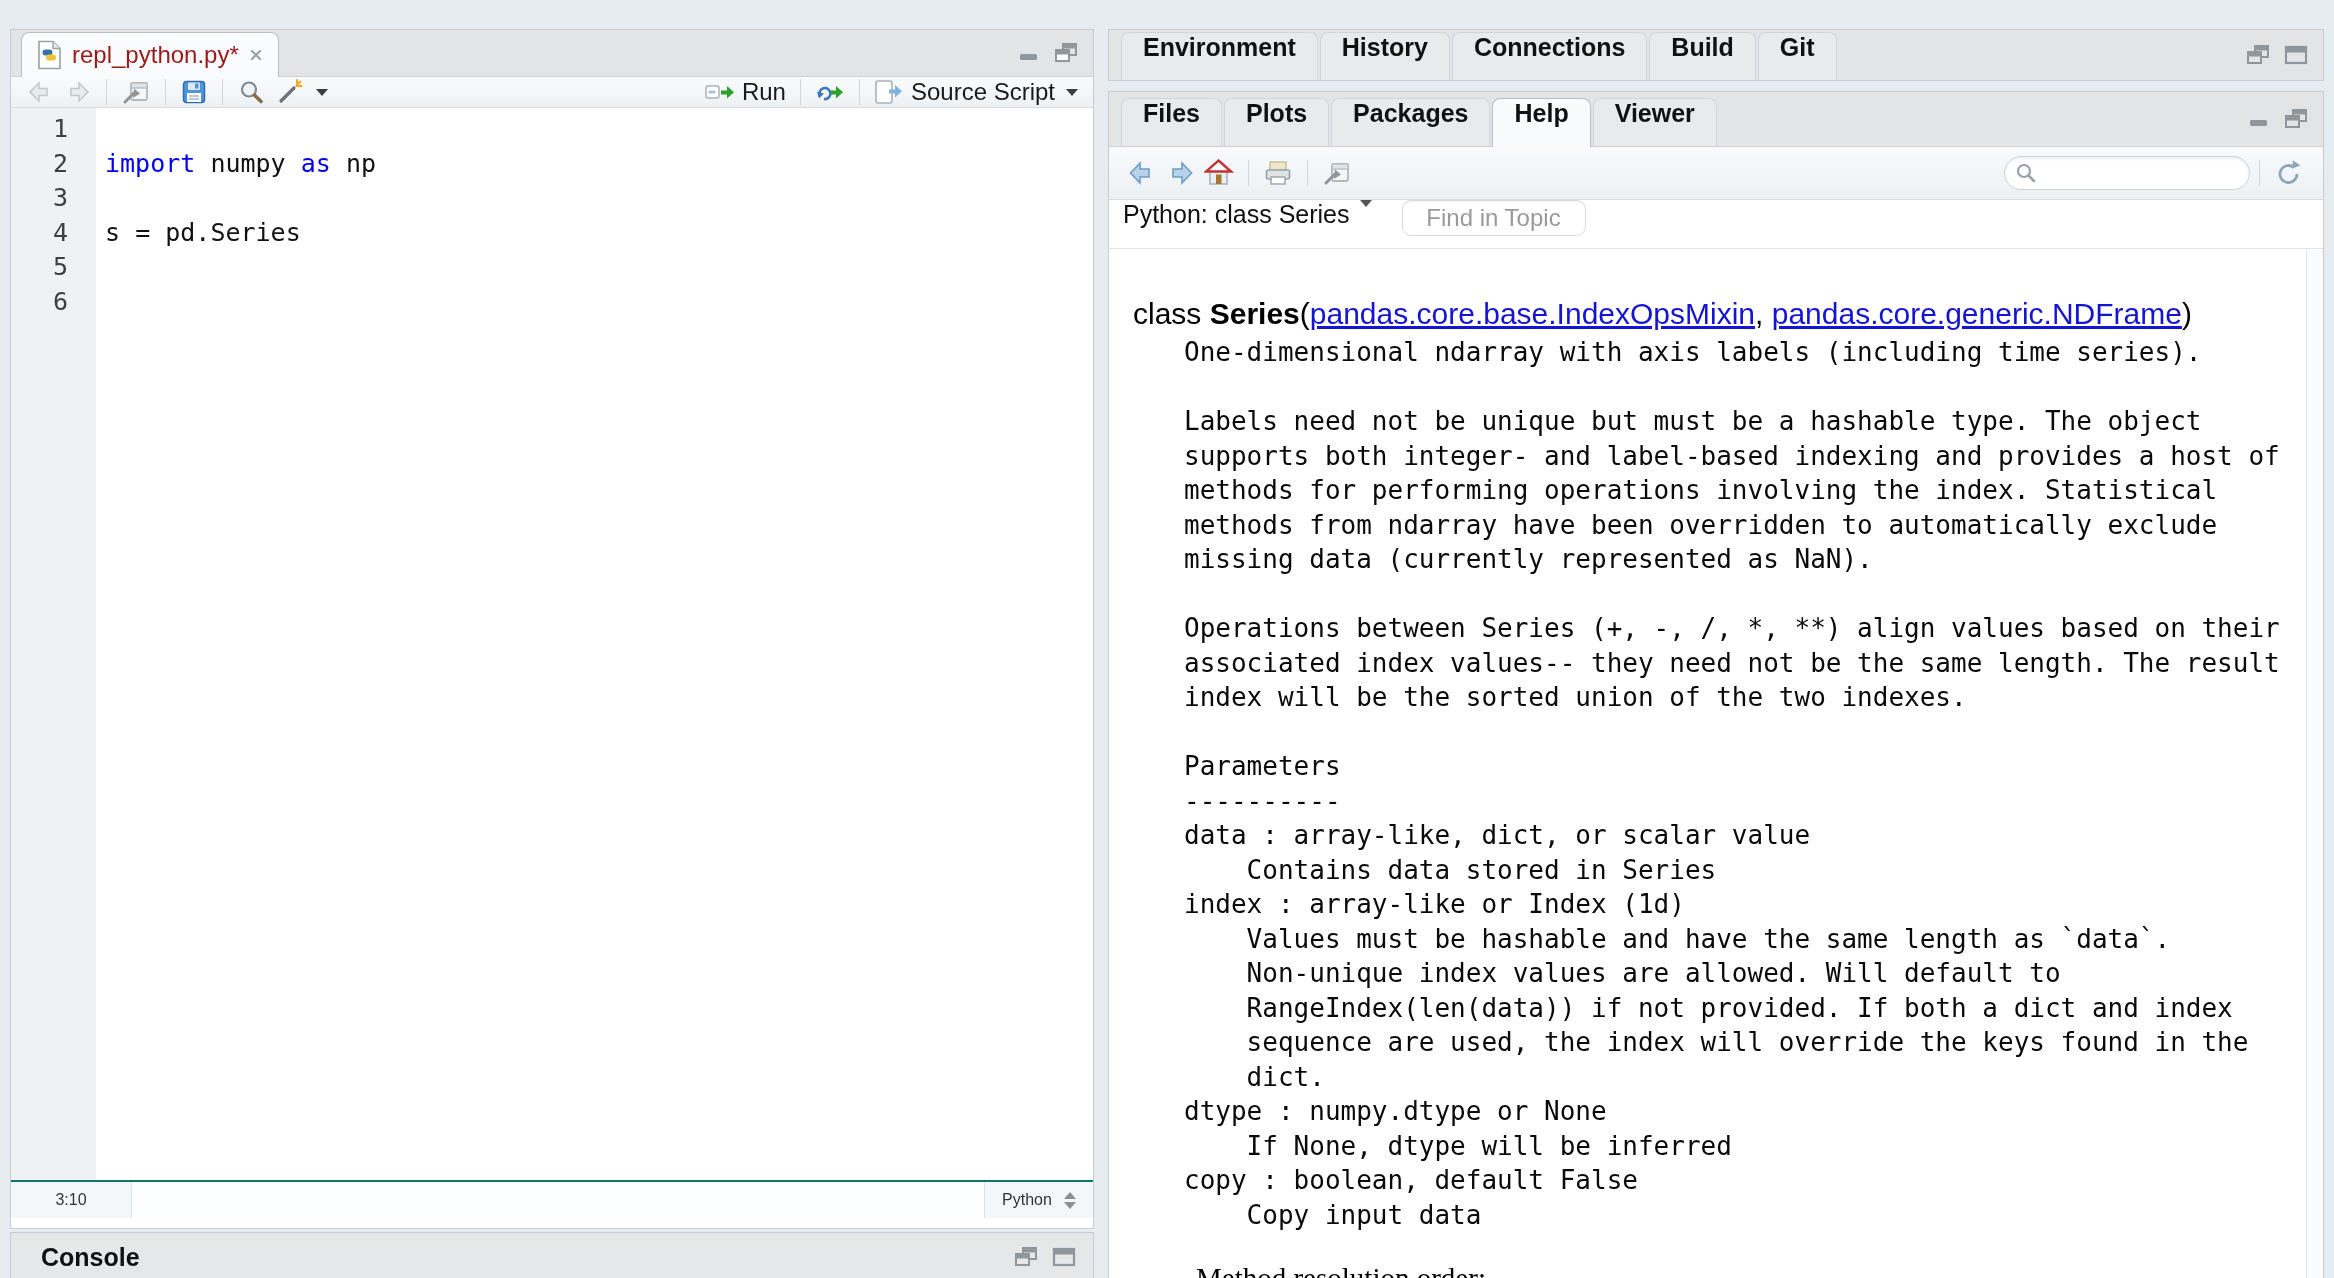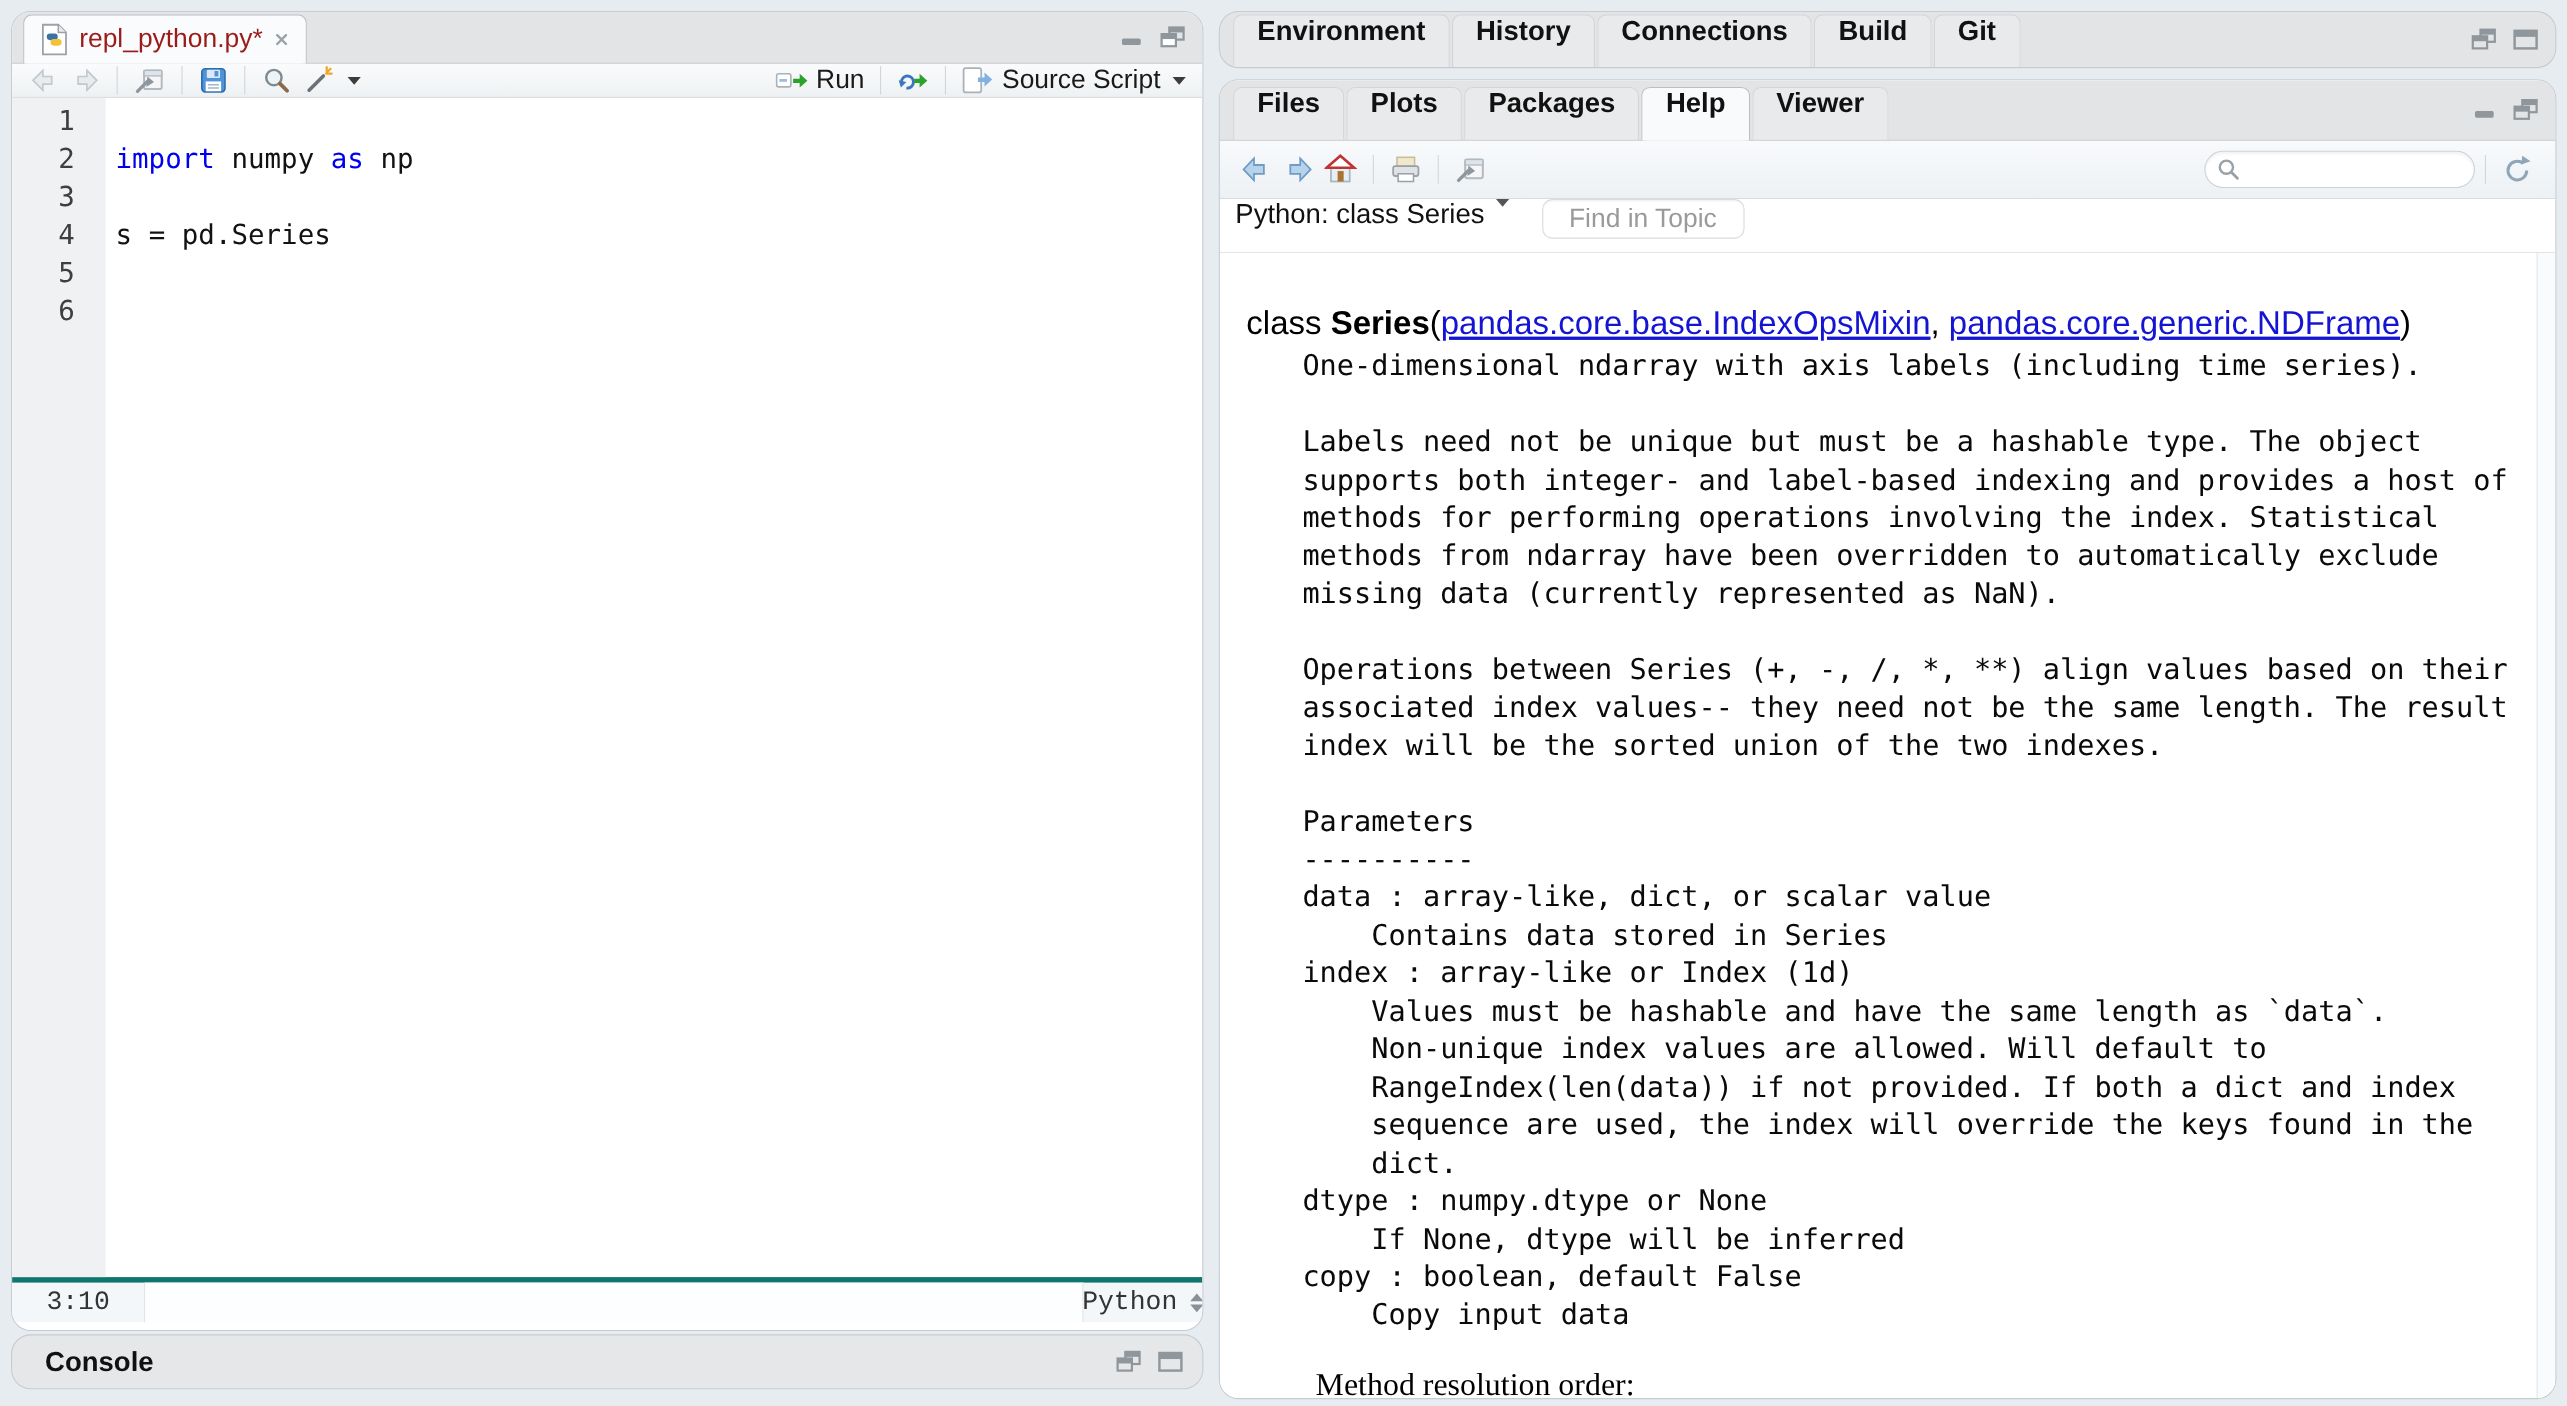--- a/index.html
+++ b/index.html
@@ -2,21 +2,21 @@
 <html><head>
 <meta charset="utf-8">
 <style>
   html,body{margin:0;padding:0;}
   body{
     width:2334px;height:1278px;position:relative;overflow:hidden;
     background:#e7ecf1;
     font-family:"Liberation Sans",sans-serif;
     -webkit-font-smoothing:antialiased;
   }
-  .pane{position:absolute;background:#fff;border:1px solid #c6ccd2;border-radius:18px;overflow:hidden;box-sizing:border-box;}
+  .pane{position:absolute;background:#fff;border:1px solid #c6ccd2;border-radius:0;overflow:hidden;box-sizing:border-box;margin-top:19px;}
 
   
   #editor-pane{left:10px;top:10px;width:1084px;height:1200px;}
   .tabstrip{background:#e3e4e6;border-bottom:1px solid #cdd1d5;display:flex;align-items:flex-end;position:relative;box-sizing:border-box;}
   #editor-tabstrip{height:47px;}
   .ed-tab{
     margin-left:10px;height:44px;margin-bottom:-1px;z-index:2;position:relative;
     background:#fafbfc;border:1px solid #b9bfc5;border-bottom:none;border-radius:8px 8px 0 0;
     display:flex;align-items:center;padding:0 14px;gap:9px;
   }
@@ -28,21 +28,21 @@
   .tb-label{font-size:24px;color:#1a1a1a;white-space:nowrap;}
   .caret{width:0;height:0;border-left:6px solid transparent;border-right:6px solid transparent;border-top:7px solid #3c3c3c;margin-left:4px;}
   .spacer{flex:1;}
   #editor-body{display:flex;height:calc(100% - 47px - 43px - 36px);}
   #editor-gutter{width:85px;background:#f0f1f2;padding:4px 28px 0 0;box-sizing:border-box;text-align:right;
     font-family:"DejaVu Sans Mono",monospace;font-size:25px;color:#3f3f3f;}
   .gut-line{height:34.5px;line-height:34.5px;}
   #editor-code{flex:1;padding:4px 0 0 9px;font-family:"DejaVu Sans Mono",monospace;font-size:25px;color:#121212;overflow:hidden;}
   .code-line{height:34.5px;line-height:34.5px;white-space:pre;}
   .kw{color:#0000f0;}
-  #editor-status{height:36px;border-top:5px solid #0f766e;background:#f4f7f9;display:flex;font-size:24px;color:#333;font-family:Liberation Mono, monospace;}
+  #editor-status{height:36px;border-top:2px solid #0f766e;background:#f4f7f9;display:flex;font-size:16px;color:#333;}
   .status-left{width:120px;border-right:1px solid #dfe3e6;display:flex;align-items:center;justify-content:center;flex:none;}
   .status-mid{flex:1;background:#fdfeff;border-right:1px solid #dfe3e6;}
   .status-right{width:108px;display:flex;align-items:center;justify-content:center;gap:12px;flex:none;}
   .updown{display:flex;flex-direction:column;gap:3px;}
   .updown .up{width:0;height:0;border-left:6px solid transparent;border-right:6px solid transparent;border-bottom:7px solid #8a9096;}
   .updown .dn{width:0;height:0;border-left:6px solid transparent;border-right:6px solid transparent;border-top:7px solid #8a9096;}
 
   
   #console-pane{left:10px;top:1213px;width:1084px;height:50px;background:#e6e7e9;display:flex;align-items:center;padding:0 16px 0 30px;}
   #console-title{font-size:25px;font-weight:bold;color:#111;}

